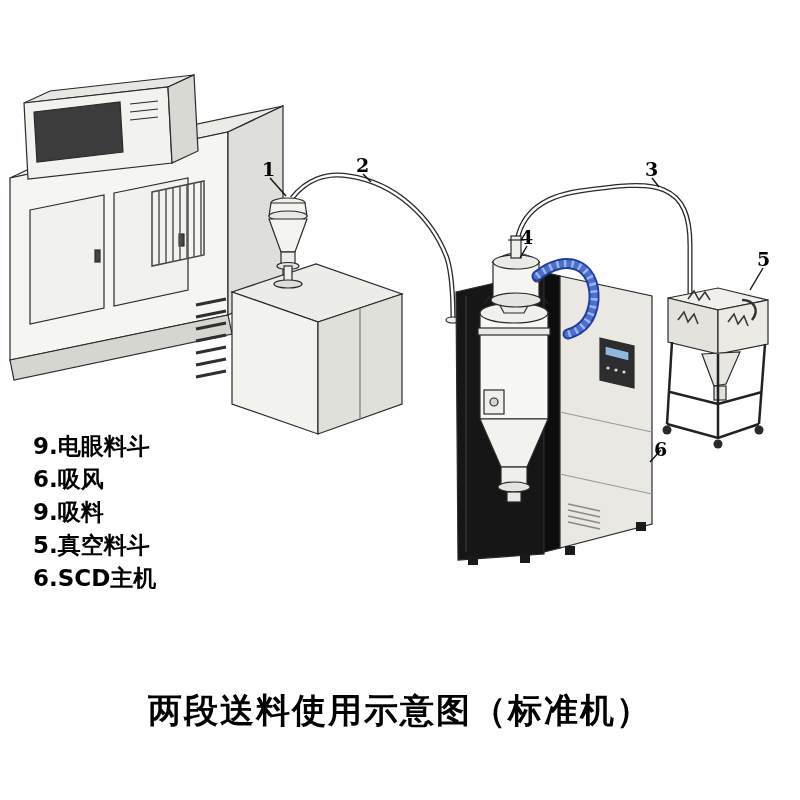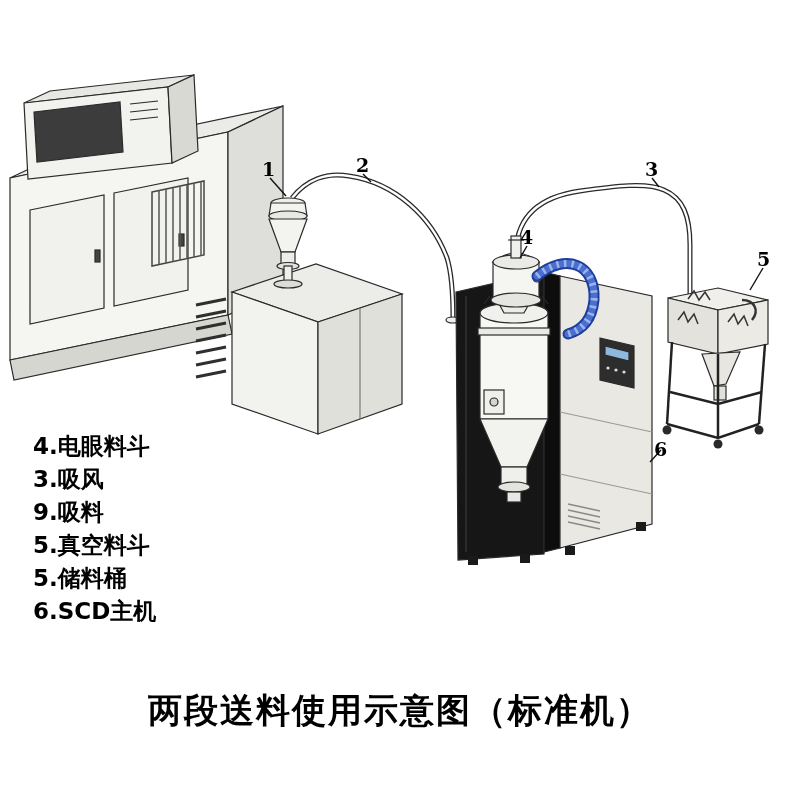--- a/index.html
+++ b/index.html
@@ -203,22 +203,21 @@
   </svg>
 
   <span class="callout" style="left:262px;top:160px">1</span>
   <span class="callout" style="left:356px;top:156px">2</span>
   <span class="callout" style="left:645px;top:160px">3</span>
   <span class="callout" style="left:520px;top:228px">4</span>
   <span class="callout" style="left:757px;top:250px">5</span>
   <span class="callout" style="left:654px;top:440px">6</span>
 
   <div class="legend">
-    <div class="legend-item">4.电眼料斗</div>
-    <div class="legend-item">3.吸风</div>
+    <div class="legend-item">9.电眼料斗</div>
+    <div class="legend-item">6.吸风</div>
     <div class="legend-item">9.吸料</div>
     <div class="legend-item">5.真空料斗</div>
-    <div class="legend-item">5.储料桶</div>
     <div class="legend-item">6.SCD主机</div>
   </div>
 
   <div class="title">两段送料使用示意图（标准机）</div>
 </div>
 
 </body></html>

